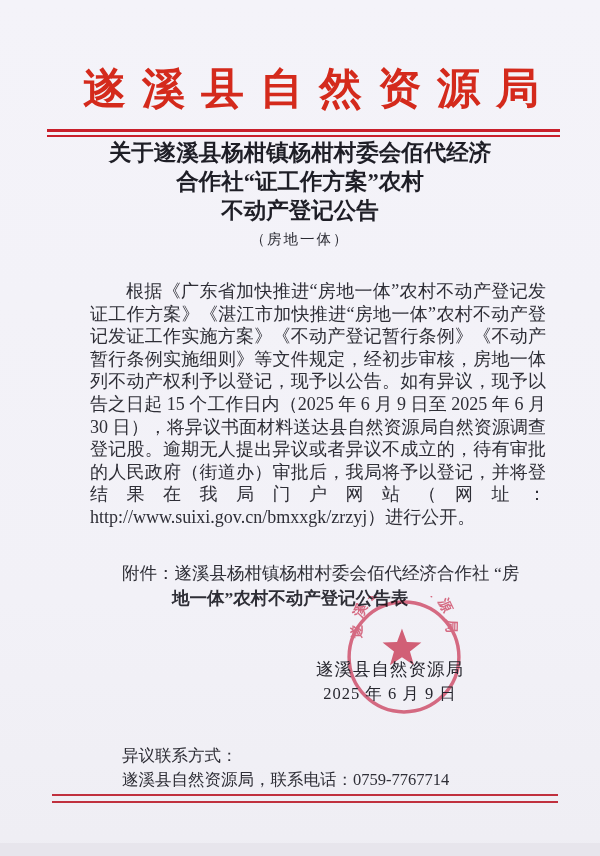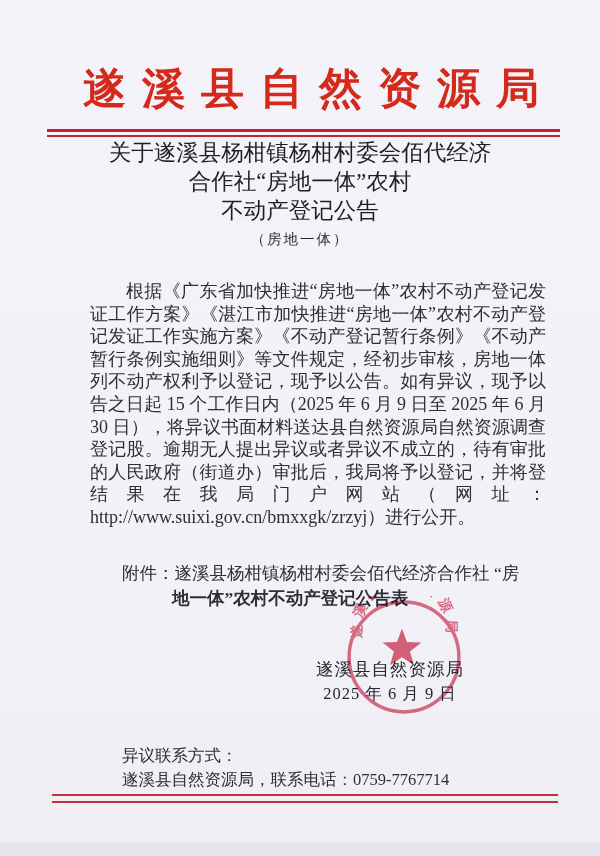--- a/index.html
+++ b/index.html
@@ -24,21 +24,21 @@
   .rule-top{
     position:absolute;top:129px;left:47px;width:513px;height:3px;
     border-top:3px solid #c9202c;
     border-bottom:2px solid #c9202c;
   }
   .title-block{
     position:absolute;top:138px;left:30px;width:540px;
     text-align:center;color:#1e1e26;
   }
   .title-line{
-    font-size:22.5px;font-weight:normal;line-height:29px;
+    font-size:22.5px;font-weight:bold;line-height:29px;
     white-space:nowrap;
   }
   .batch{
     font-size:14.5px;line-height:22px;margin-top:3px;
     letter-spacing:2px;color:#2a2a32;
   }
   .body-block{
     position:absolute;top:280px;left:57px;width:489px;
     font-size:18px;line-height:22.6px;
   }
@@ -85,21 +85,21 @@
 <body>
 
 <div class="page">
 
   <div class="agency">遂溪县自然资源局</div>
 
   <div class="rule-top"></div>
 
   <div class="title-block">
     <div class="title-line">关于遂溪县杨柑镇杨柑村委会佰代经济</div>
-    <div class="title-line">合作社“房地一体”农村</div>
+    <div class="title-line">合作社“证工作方案”农村</div>
     <div class="title-line">不动产登记公告</div>
     <div class="batch">（房地一体）</div>
   </div>
 
   <div class="body-block">
     <div class="bline indent">根据《广东省加快推进“房地一体”农村不动产登记发</div>
     <div class="bline">证工作方案》《湛江市加快推进“房地一体”农村不动产登</div>
     <div class="bline">记发证工作实施方案》《不动产登记暂行条例》《不动产登记</div>
     <div class="bline">暂行条例实施细则》等文件规定，经初步审核，房地一体</div>
     <div class="bline">列不动产权利予以登记，现予以公告。如有异议，现予以公告</div>

